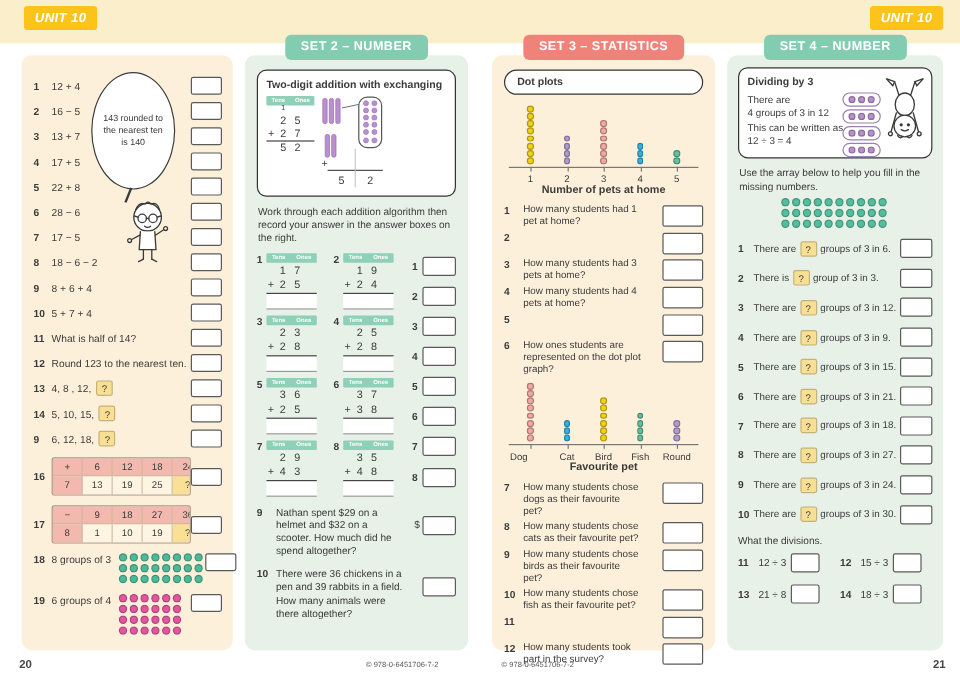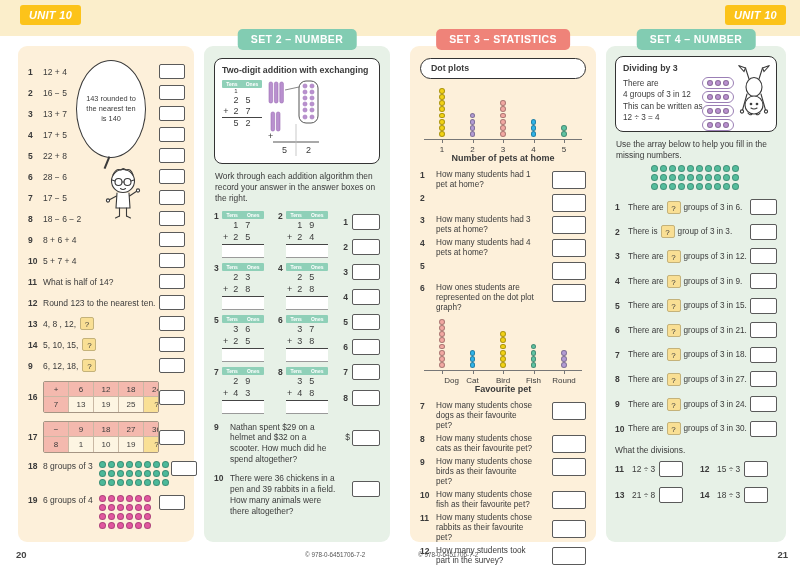--- a/index.html
+++ b/index.html
@@ -674,21 +674,21 @@
     </div>
   <div class="s3row">
       <span class="qnum">6</span>
       <span class="qtext">How ones students are represented on the dot plot graph?</span>
       <span class="ansbox s3box"></span>
     </div>
 
   <div class="dotplot" style="margin-top:4px;">
       <div style="position: absolute; left: 4px; right: 4px; bottom: 12px; height: 1.5px; background: rgb(119, 119, 119);"></div>
       <div style="position: absolute; left: 22px; bottom: 9px; width: 1.2px; height: 4px; background: rgb(119, 119, 119);"></div>
-      <div style="position: absolute; left: 5px; bottom: -2px; width: 34px; text-align: right; font-size: 8px; color: rgb(59, 59, 59);">Dog</div>
+      <div style="position: absolute; left: 5px; bottom: -2px; width: 34px; text-align: left; font-size: 8px; color: rgb(59, 59, 59);">Dog</div>
       <div style="position: absolute; left: 19px; bottom: 15px; width: 5.8px; height: 5.8px; border-radius: 50%; background: rgb(242, 168, 162); border: 1px solid rgba(0, 0, 0, 0.28);"></div>
       <div style="position: absolute; left: 19px; bottom: 21.2px; width: 5.8px; height: 5.8px; border-radius: 50%; background: rgb(242, 168, 162); border: 1px solid rgba(0, 0, 0, 0.28);"></div>
       <div style="position: absolute; left: 19px; bottom: 27.4px; width: 5.8px; height: 5.8px; border-radius: 50%; background: rgb(242, 168, 162); border: 1px solid rgba(0, 0, 0, 0.28);"></div>
       <div style="position: absolute; left: 19px; bottom: 33.6px; width: 5.8px; height: 5.8px; border-radius: 50%; background: rgb(242, 168, 162); border: 1px solid rgba(0, 0, 0, 0.28);"></div>
       <div style="position: absolute; left: 19px; bottom: 39.8px; width: 5.8px; height: 5.8px; border-radius: 50%; background: rgb(242, 168, 162); border: 1px solid rgba(0, 0, 0, 0.28);"></div>
       <div style="position: absolute; left: 19px; bottom: 46px; width: 5.8px; height: 5.8px; border-radius: 50%; background: rgb(242, 168, 162); border: 1px solid rgba(0, 0, 0, 0.28);"></div>
       <div style="position: absolute; left: 19px; bottom: 52.2px; width: 5.8px; height: 5.8px; border-radius: 50%; background: rgb(242, 168, 162); border: 1px solid rgba(0, 0, 0, 0.28);"></div>
       <div style="position: absolute; left: 19px; bottom: 58.4px; width: 5.8px; height: 5.8px; border-radius: 50%; background: rgb(242, 168, 162); border: 1px solid rgba(0, 0, 0, 0.28);"></div>
       <div style="position: absolute; left: 52.5px; bottom: 9px; width: 1.2px; height: 4px; background: rgb(119, 119, 119);"></div>
       <div style="position: absolute; left: 35.5px; bottom: -2px; width: 34px; text-align: center; font-size: 8px; color: rgb(59, 59, 59);">Cat</div>
@@ -732,21 +732,20 @@
       <span class="qtext">How many students chose birds as their favourite pet?</span>
       <span class="ansbox s3box"></span>
     </div>
   <div class="s3row">
       <span class="qnum">10</span>
       <span class="qtext">How many students chose fish as their favourite pet?</span>
       <span class="ansbox s3box"></span>
     </div>
   <div class="s3row">
       <span class="qnum">11</span>
-      <span class="qtext">How many students chose rabbits as their favourite pet?</span>
       <span class="ansbox s3box" style="align-self:center;"></span>
     </div>
   <div class="s3row">
       <span class="qnum">12</span>
       <span class="qtext">How many students took part in the survey?</span>
       <span class="ansbox s3box"></span>
     </div>
 </div>
 
 <div class="panel panel-set4">

